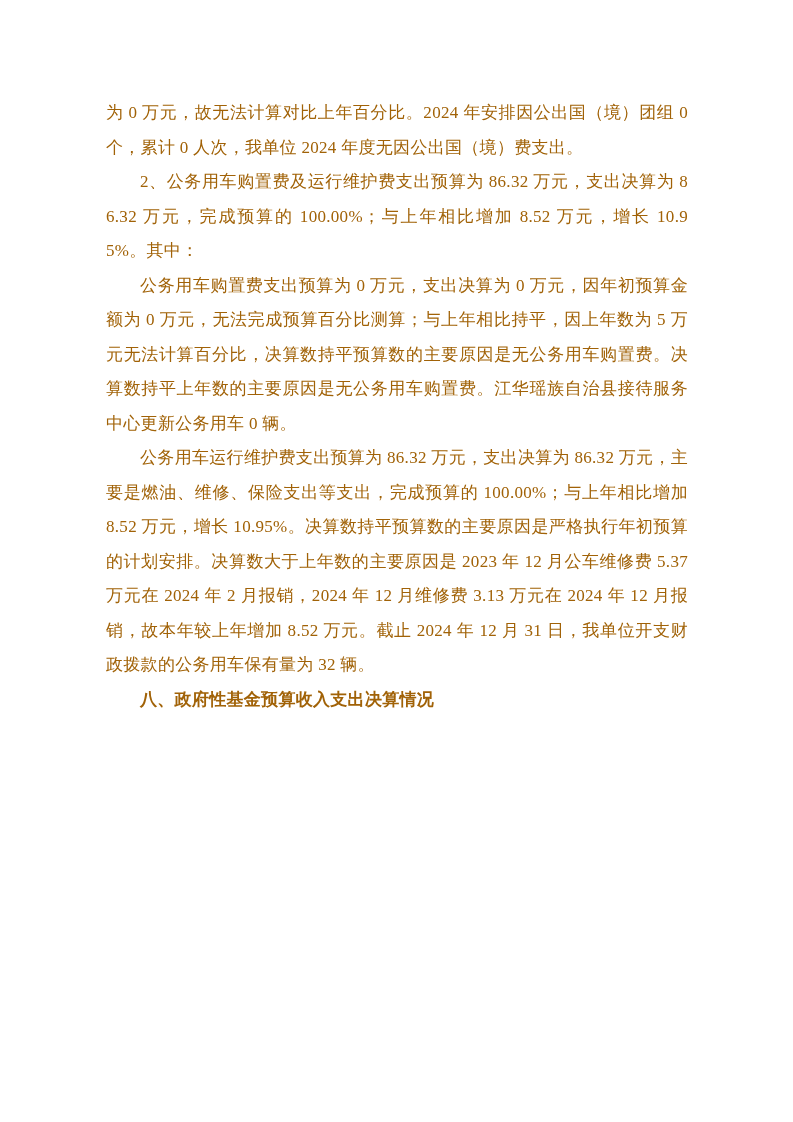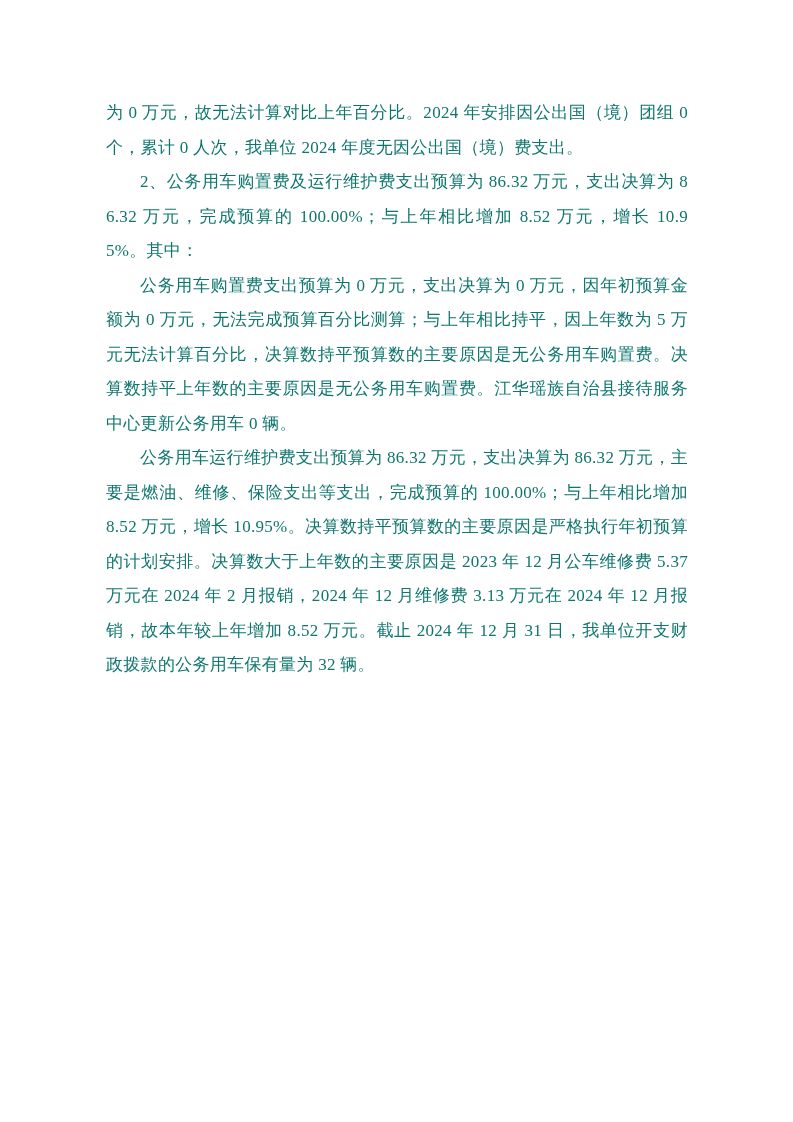--- a/index.html
+++ b/index.html
@@ -10,21 +10,21 @@
   .page {
     position: relative;
     width: 761px;
     height: 1122px;
     margin: 0 auto;
     background: #ffffff;
     box-sizing: border-box;
     padding: 96px 89px 0 90px;
     font-family: "Liberation Serif", "DejaVu Serif", serif;
     font-size: 17px;
-    color: #0f766e;
+    color: #a16207;
     overflow: hidden;
   }
   .para {
     margin: 0;
     line-height: 34.5px;
     text-align: justify;
     letter-spacing: 0.3px;
     word-break: break-all;
   }
   .para.indent {
@@ -36,14 +36,15 @@
 </style>
 </head>
 <body>
 
 <div class="page">
   <div>
       <p class="para">为 0 万元，故无法计算对比上年百分比。2024 年安排因公出国（境）团组 0 个，累计 0 人次，我单位 2024 年度无因公出国（境）费支出。</p>
       <p class="para indent">2、公务用车购置费及运行维护费支出预算为 86.32 万元，支出决算为 86.32 万元，完成预算的 100.00%；与上年相比增加 8.52 万元，增长 10.95%。其中：</p>
       <p class="para indent">公务用车购置费支出预算为 0 万元，支出决算为 0 万元，因年初预算金额为 0 万元，无法完成预算百分比测算；与上年相比持平，因上年数为 5 万元无法计算百分比，决算数持平预算数的主要原因是无公务用车购置费。决算数持平上年数的主要原因是无公务用车购置费。江华瑶族自治县接待服务中心更新公务用车 0 辆。</p>
       <p class="para indent">公务用车运行维护费支出预算为 86.32 万元，支出决算为 86.32 万元，主要是燃油、维修、保险支出等支出，完成预算的 100.00%；与上年相比增加 8.52 万元，增长 10.95%。决算数持平预算数的主要原因是严格执行年初预算的计划安排。决算数大于上年数的主要原因是 2023 年 12 月公车维修费 5.37 万元在 2024 年 2 月报销，2024 年 12 月维修费 3.13 万元在 2024 年 12 月报销，故本年较上年增加 8.52 万元。截止 2024 年 12 月 31 日，我单位开支财政拨款的公务用车保有量为 32 辆。</p>
+      <p class="para indent heading">八、政府性基金预算收入支出决算情况</p>
     </div>
 </div>
 
 </body></html>

